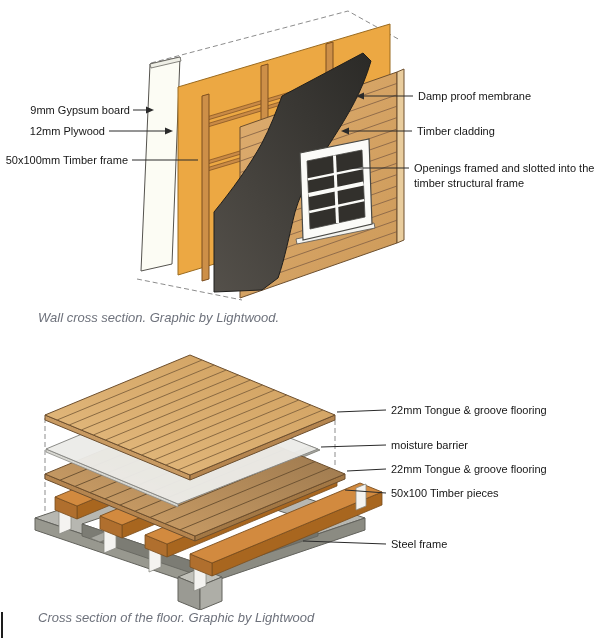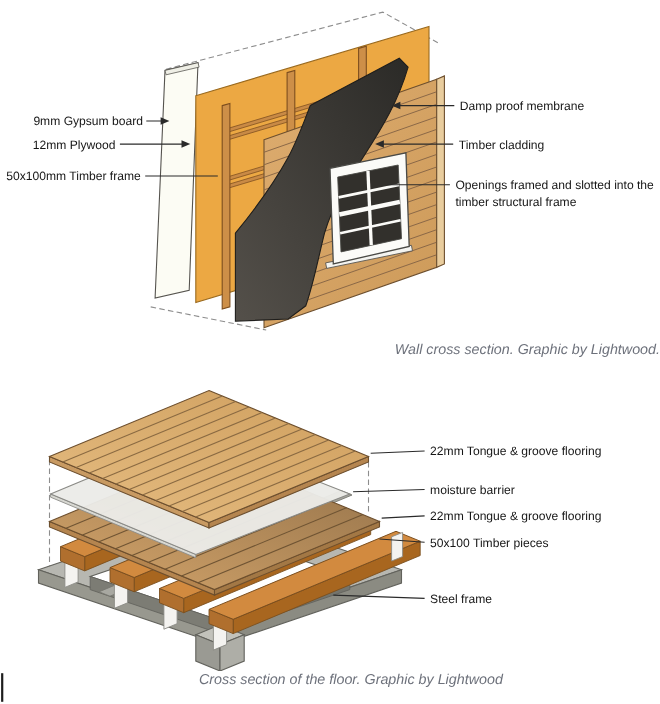--- a/index.html
+++ b/index.html
@@ -1,20 +1,20 @@
 <!DOCTYPE html>
 <html><head>
 <meta charset="utf-8">
 <style>
   html,body{margin:0;padding:0;background:#ffffff;}
   body{width:600px;height:640px;position:relative;font-family:"Liberation Sans",sans-serif;overflow:hidden;}
   .fig{display:block;}
   .caption{font-family:"Liberation Sans",sans-serif;font-style:italic;font-size:13px;color:#6d717b;margin-left:38px;height:16px;line-height:16px;}
-  #cap1{margin-top:2px;text-align:right;}
-  #cap2{margin-top:0px;text-align:center;}
+  #cap1{margin-top:2px;}
+  #cap2{margin-top:0px;}
   svg text{font-family:"Liberation Sans",sans-serif;font-size:11px;fill:#161616;}
   .leader{stroke:#2a2a2a;stroke-width:1;fill:none;}
   .arrow{fill:#2a2a2a;stroke:none;}
   .dash{stroke:#8d8d8d;stroke-width:1;fill:none;stroke-dasharray:5,3;}
   #cursor-bar{position:absolute;left:1px;top:612px;width:2px;height:26px;background:#1d1d1d;}
 </style>
 </head>
 <body>
 
 <svg id="wall-svg" class="fig" width="600" height="300" viewBox="0 0 600 300" style="margin-top:8px;">

